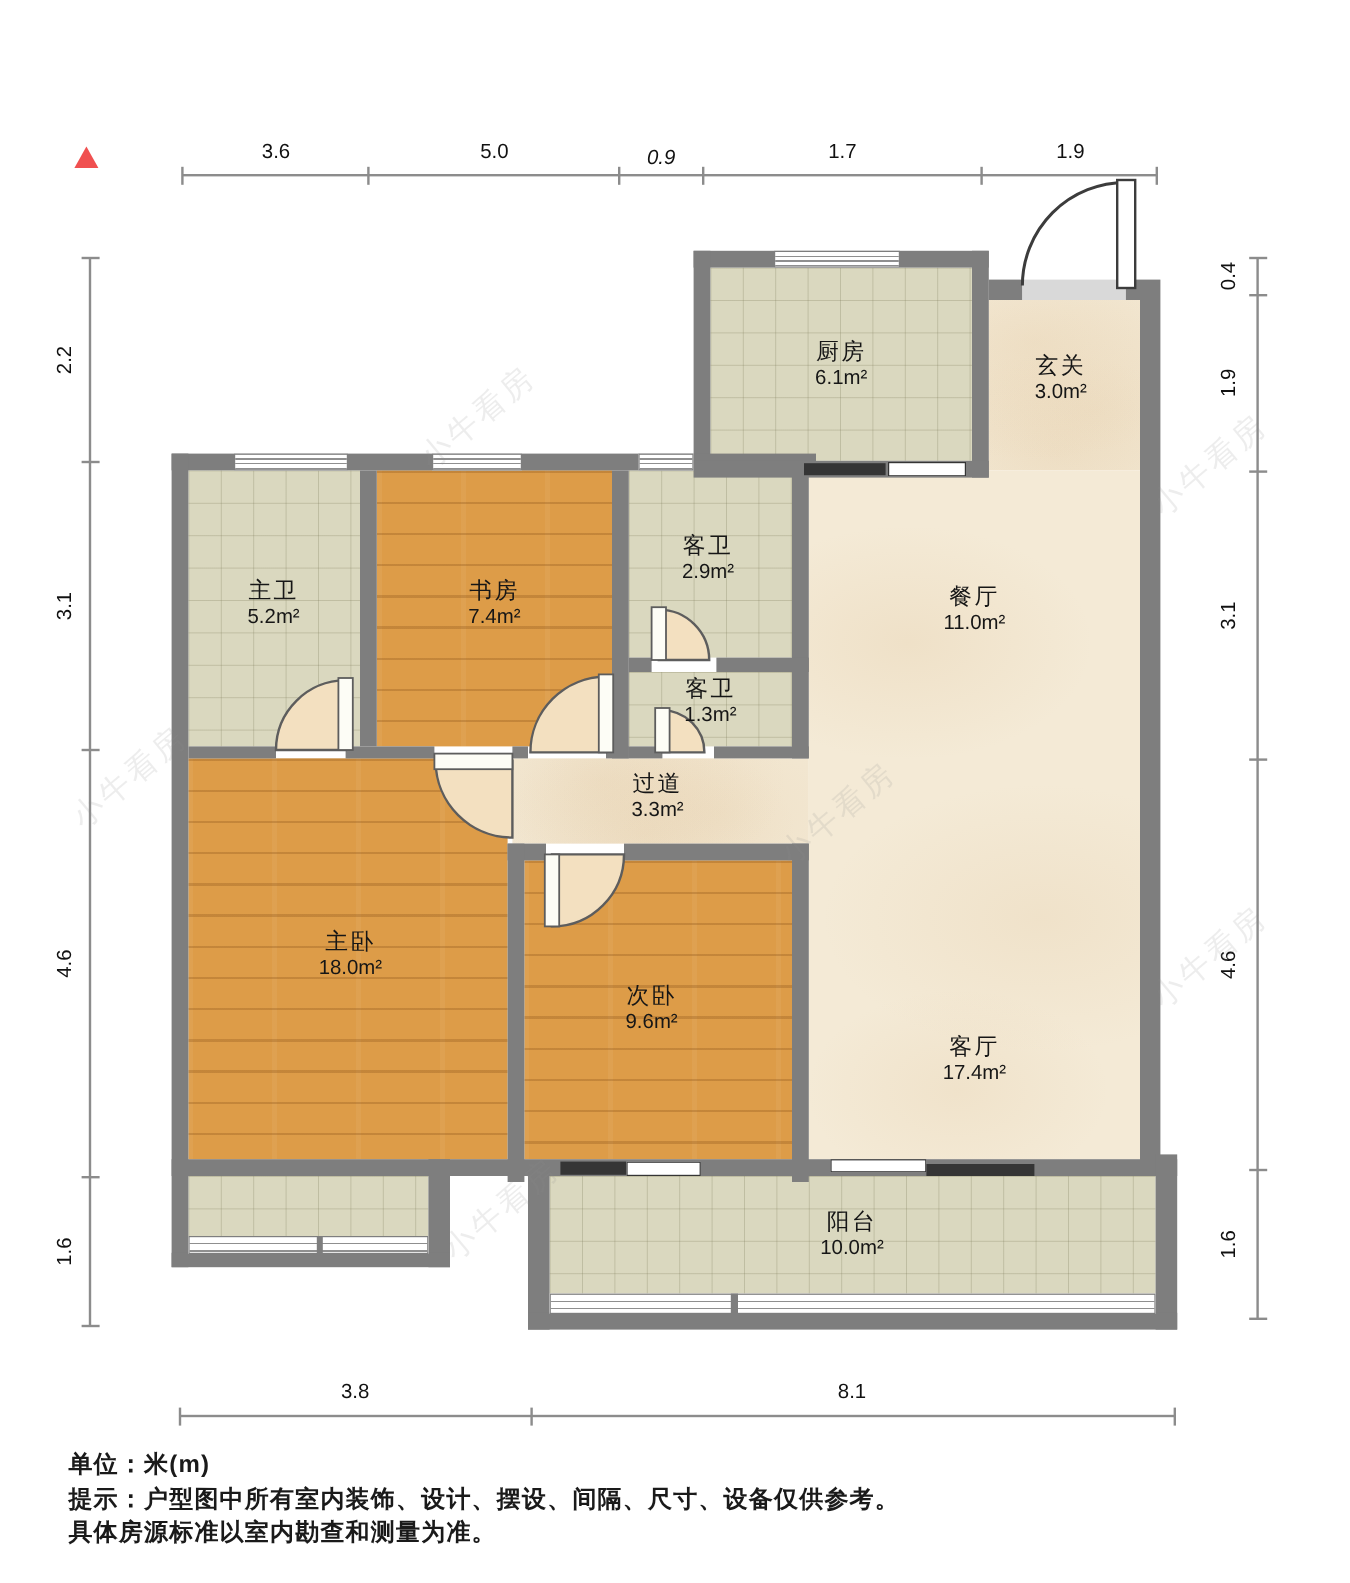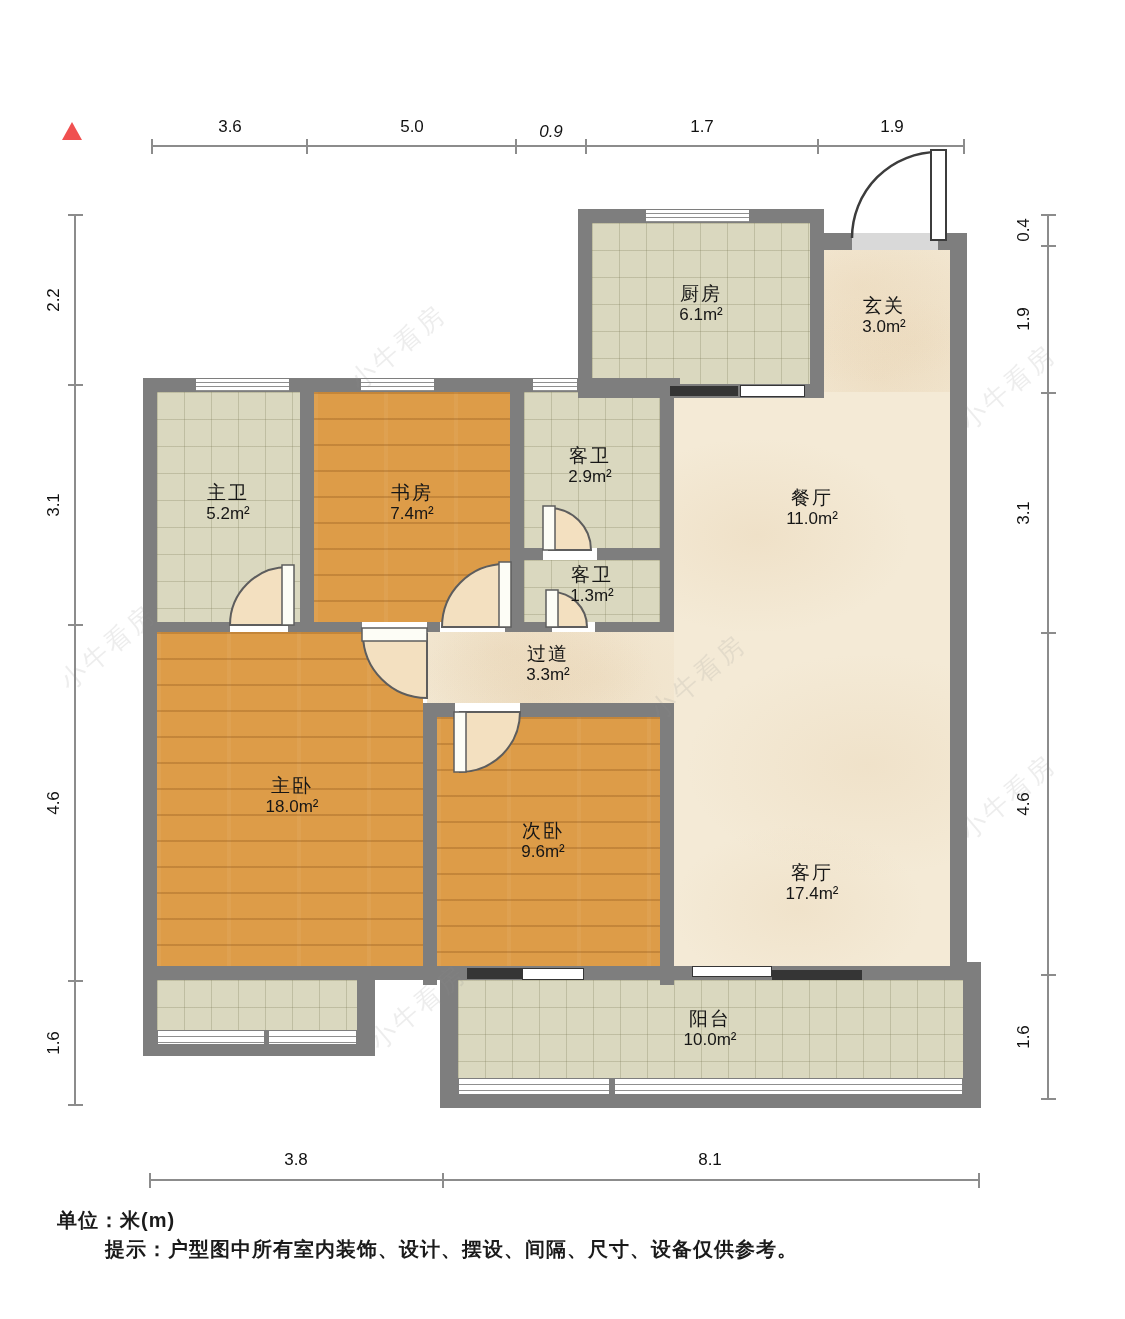--- a/index.html
+++ b/index.html
@@ -247,15 +247,16 @@
   <div class="abs dimlabel" style="left:710px;top:1160px;">8.1</div>
 
   <div class="abs watermark" style="left:50px;top:630px;">小牛看房</div>
   <div class="abs watermark" style="left:340px;top:330px;">小牛看房</div>
   <div class="abs watermark" style="left:640px;top:660px;">小牛看房</div>
   <div class="abs watermark" style="left:360px;top:990px;">小牛看房</div>
   <div class="abs watermark" style="left:950px;top:780px;">小牛看房</div>
   <div class="abs watermark" style="left:950px;top:370px;">小牛看房</div>
 
   <div class="abs footer-line" style="left:57px;top:1207px;font-weight:600;">单位：米(m)</div>
-  <div class="abs footer-line" style="left:57px;top:1236px;font-weight:600;margin-left:48px;">提示：户型图中所有室内装饰、设计、摆设、间隔、尺寸、设备仅供参考。</div>
+  <div class="abs footer-line" style="left:57px;top:1236px;font-weight:600;">提示：户型图中所有室内装饰、设计、摆设、间隔、尺寸、设备仅供参考。</div>
+  <div class="abs footer-line" style="left:57px;top:1263px;font-weight:600;">具体房源标准以室内勘查和测量为准。</div>
 
 </div>
 
 </body></html>

